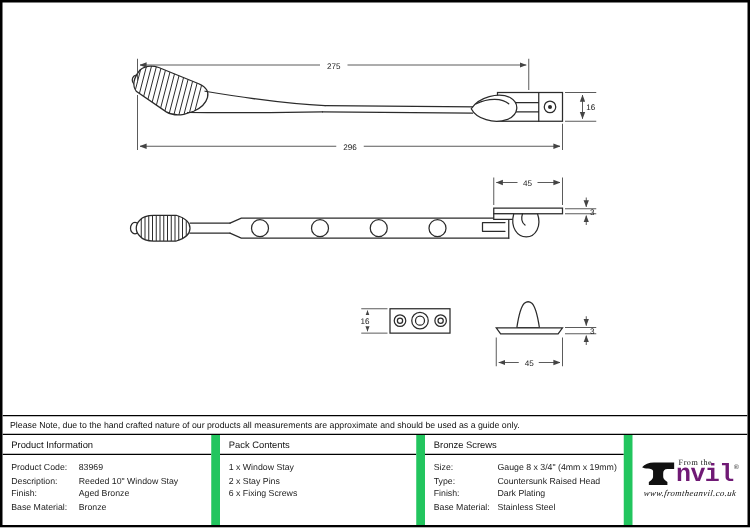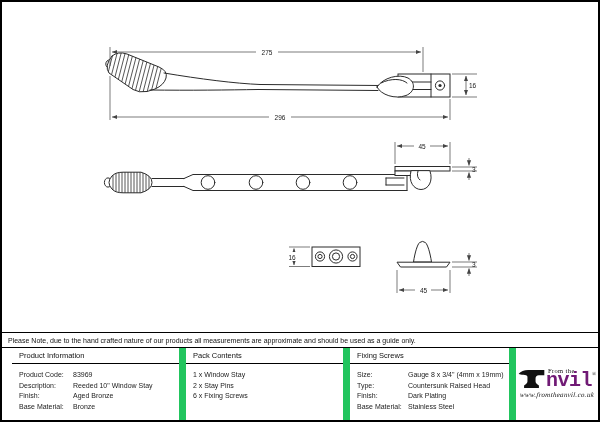--- a/index.html
+++ b/index.html
@@ -4,21 +4,21 @@
 <style>
   html,body{margin:0;padding:0;background:#e8e8e8;}
   body{width:600px;height:422px;font-family:"Liberation Sans",sans-serif;}
   .sheet{position:relative;width:600px;height:422px;background:#fff;border:2px solid #000;
          box-sizing:border-box;display:flex;flex-direction:column;overflow:hidden;}
   .drawing-area{height:330px;flex:none;}
   .drawing-area svg{display:block;}
   .note-bar{height:16px;flex:none;border-top:1px solid #000;border-bottom:1px solid #000;
             box-sizing:border-box;display:flex;align-items:center;padding-left:6px;
             font-size:7px;color:#111;white-space:nowrap;}
-  .spec-table{flex:1;display:flex;min-height:0;padding-left:10px;}
+  .spec-table{flex:1;display:flex;min-height:0;}
   .col{box-sizing:border-box;}
   .col + .col{border-left:7px solid #22c55e;}
   .col-product{width:167px;}
   .col-pack{width:164px;}
   .col-screws{width:166px;}
   .col-logo{flex:1;display:flex;align-items:center;justify-content:center;}
   .col-header{height:15px;border-bottom:1px solid #000;display:flex;align-items:center;
               padding-left:7px;font-size:7.5px;color:#111;}
   .col-body{padding:6px 3px 0 7px;font-size:7px;line-height:10.5px;color:#1c1c1c;}
   .spec-row{display:flex;}
@@ -219,21 +219,21 @@
     <div class="col col-pack">
       <div class="col-header">Pack Contents</div>
       <div class="col-body">
         <span class="pack-item">1 x Window Stay</span>
         <span class="pack-item">2 x Stay Pins</span>
         <span class="pack-item">6 x Fixing Screws</span>
       </div>
     </div>
 
     <div class="col col-screws">
-      <div class="col-header">Fixing Screws</div>
+      <div class="col-header">Bronze Screws</div>
       <div class="col-body">
         <div class="spec-row">
           <span class="lbl">Size:</span>
           <span class="val">Gauge 8 x 3/4" (4mm x 19mm)</span>
         </div>
         <div class="spec-row">
           <span class="lbl">Type:</span>
           <span class="val">Countersunk Raised Head</span>
         </div>
         <div class="spec-row">

